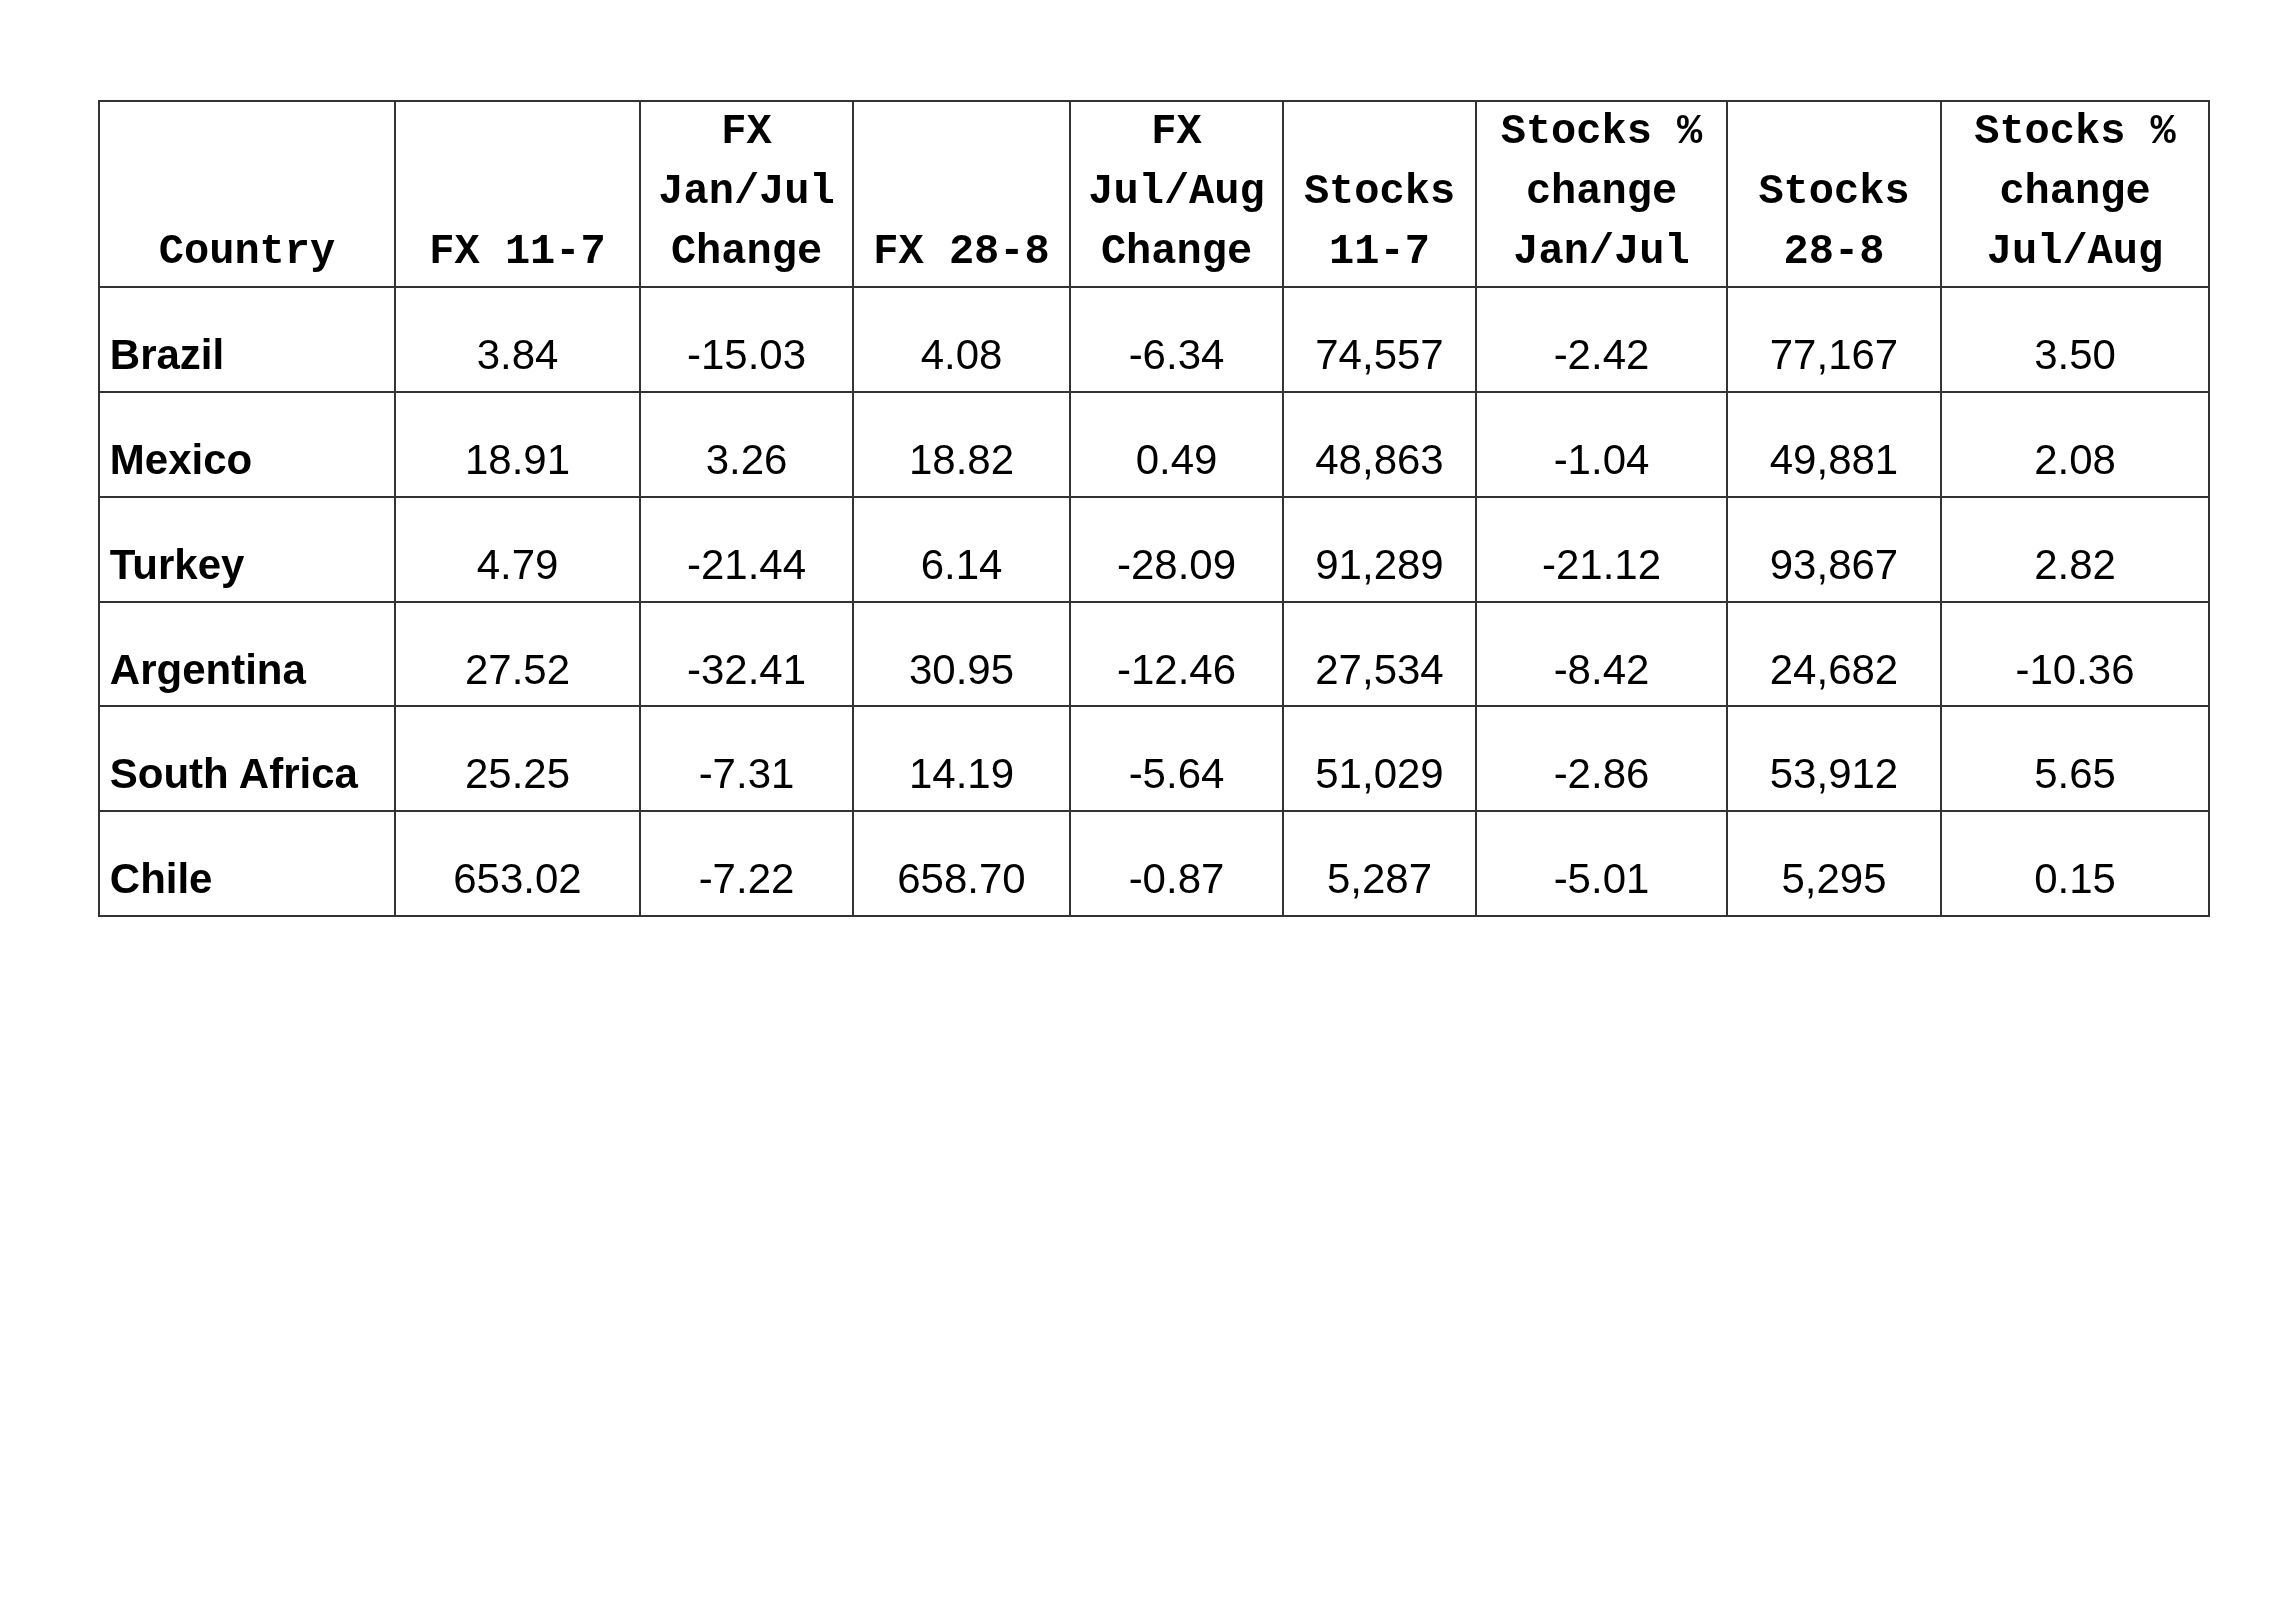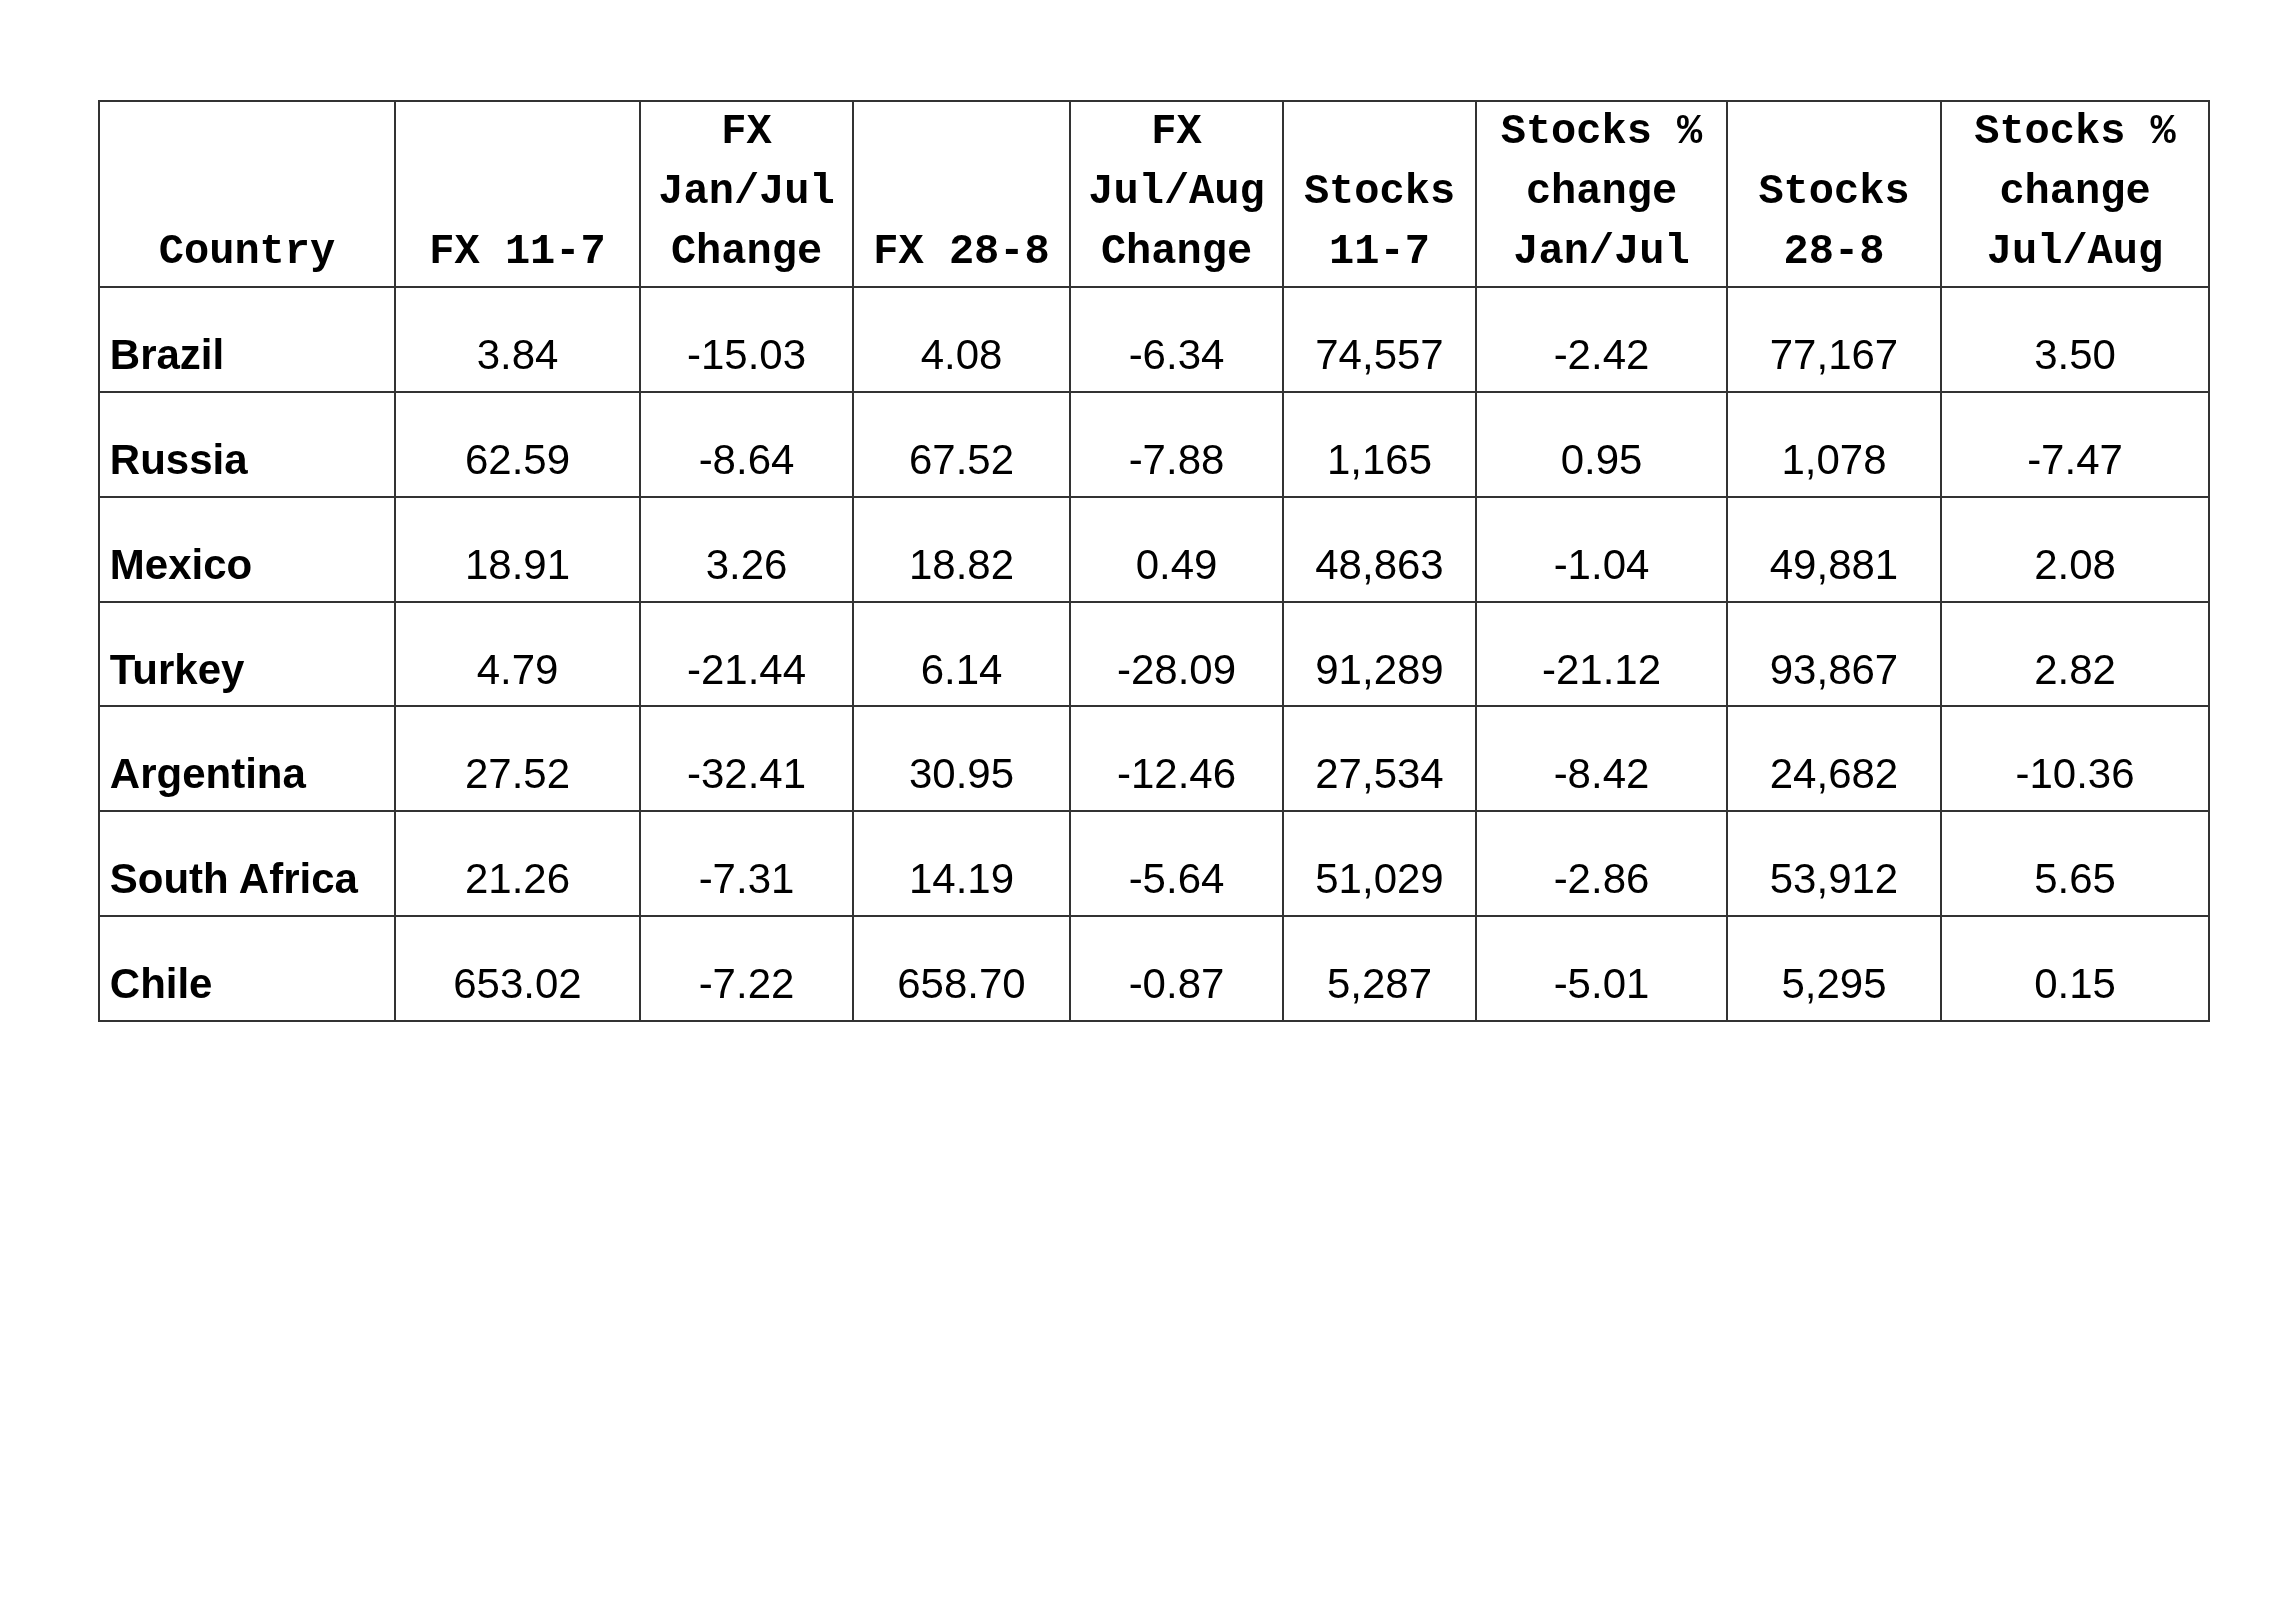--- a/index.html
+++ b/index.html
@@ -125,31 +125,20 @@
         <td>3.84</td>
         <td>-15.03</td>
         <td>4.08</td>
         <td>-6.34</td>
         <td>74,557</td>
         <td>-2.42</td>
         <td>77,167</td>
         <td>3.50</td>
       </tr>
       <tr>
-        <td class="country-cell">Russia</td>
-        <td>62.59</td>
-        <td>-8.64</td>
-        <td>67.52</td>
-        <td>-7.88</td>
-        <td>1,165</td>
-        <td>0.95</td>
-        <td>1,078</td>
-        <td>-7.47</td>
-      </tr>
-      <tr>
         <td class="country-cell">Mexico</td>
         <td>18.91</td>
         <td>3.26</td>
         <td>18.82</td>
         <td>0.49</td>
         <td>48,863</td>
         <td>-1.04</td>
         <td>49,881</td>
         <td>2.08</td>
       </tr>
@@ -170,21 +159,21 @@
         <td>-32.41</td>
         <td>30.95</td>
         <td>-12.46</td>
         <td>27,534</td>
         <td>-8.42</td>
         <td>24,682</td>
         <td>-10.36</td>
       </tr>
       <tr>
         <td class="country-cell">South Africa</td>
-        <td>21.26</td>
+        <td>25.25</td>
         <td>-7.31</td>
         <td>14.19</td>
         <td>-5.64</td>
         <td>51,029</td>
         <td>-2.86</td>
         <td>53,912</td>
         <td>5.65</td>
       </tr>
       <tr>
         <td class="country-cell">Chile</td>

